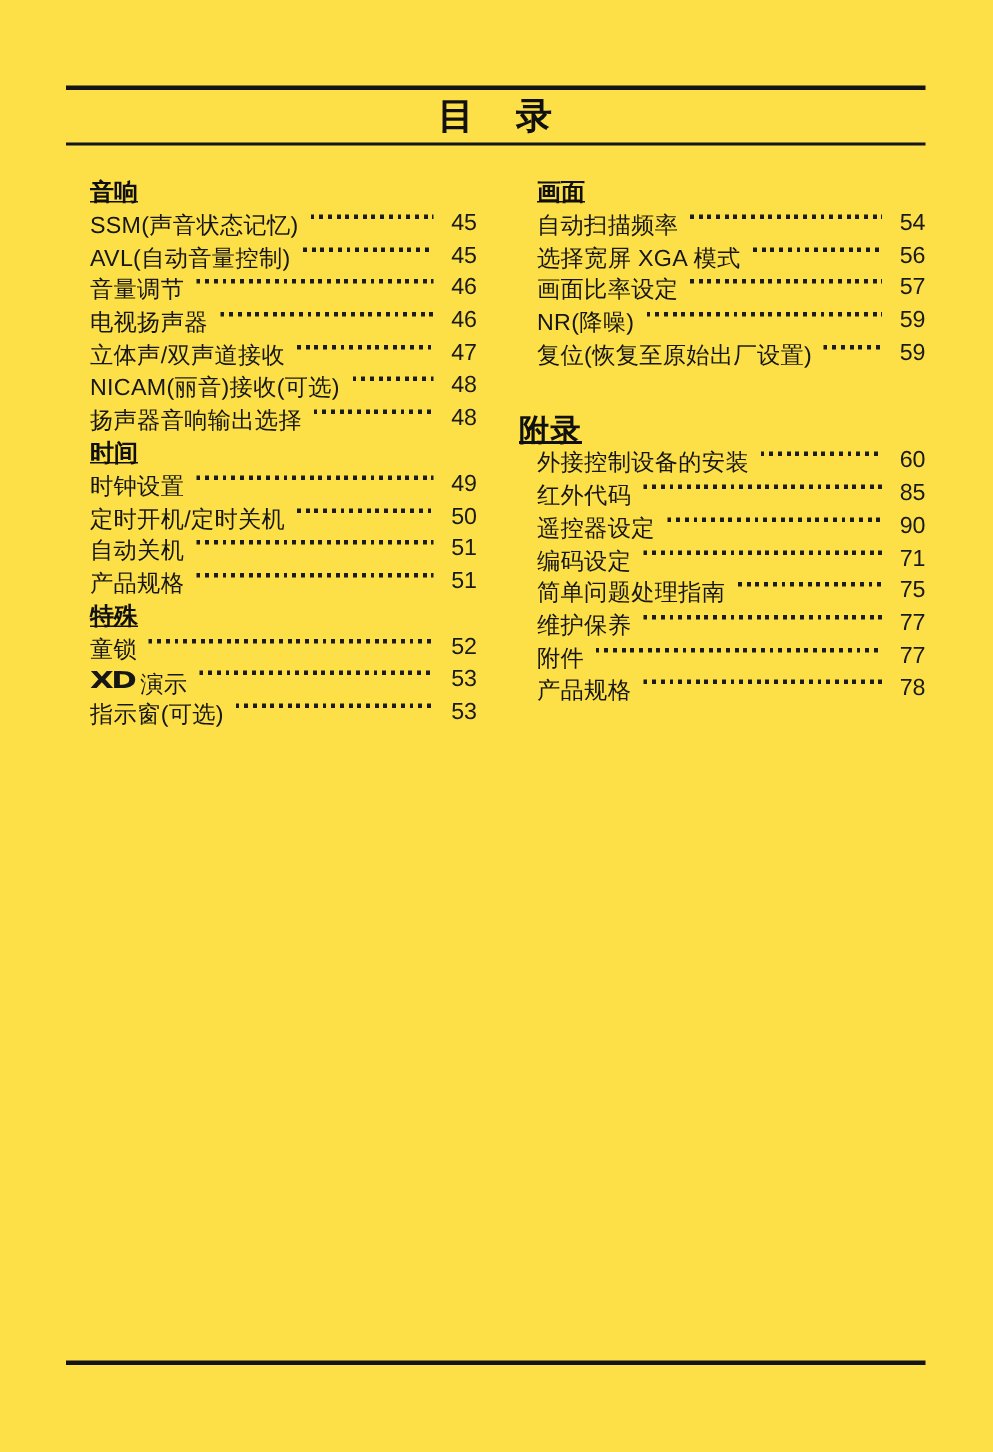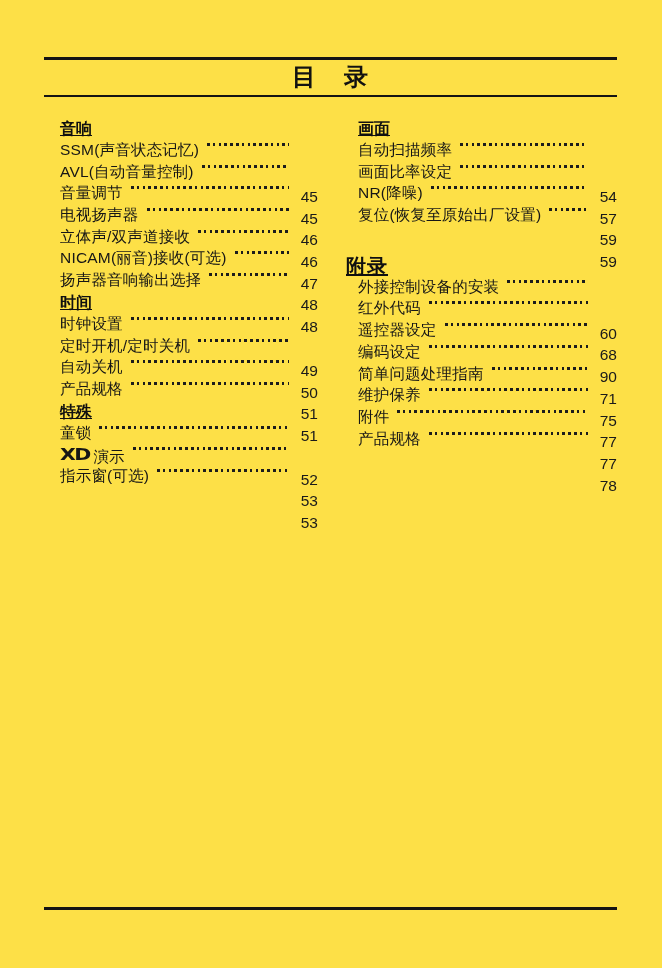--- a/index.html
+++ b/index.html
@@ -97,21 +97,20 @@
       #1c1c1c 0px, #1c1c1c 2.6px,
       transparent 2.6px, transparent 5.8px
     );
   }
   .entry .pagenum {
     flex: 0 0 auto;
     width: 22px;
     text-align: right;
     font-size: 15.5px;
     color: #1a1a1a;
-    margin-top: 48px;
   }
   .xd-logo {
     display: inline-block;
     font-family: "DejaVu Sans", sans-serif;
     font-weight: 900;
     font-size: 19px;
     letter-spacing: -1.5px;
     transform: scaleY(0.82) scaleX(1.08);
     transform-origin: left center;
     margin-right: 6px;
@@ -204,20 +203,25 @@
         </div>
       </div>
     <div class="col col-right" id="col-right">
         <div class="sec-heading">画面</div>
         <div class="entry">
           <span class="label">自动扫描频率</span>
           <span class="leader"></span>
           <span class="pagenum">54</span>
         </div>
         <div class="entry">
+          <span class="label">选择宽屏 XGA 模式</span>
+          <span class="leader"></span>
+          <span class="pagenum">56</span>
+        </div>
+        <div class="entry">
           <span class="label">画面比率设定</span>
           <span class="leader"></span>
           <span class="pagenum">57</span>
         </div>
         <div class="entry">
           <span class="label">NR(降噪)</span>
           <span class="leader"></span>
           <span class="pagenum">59</span>
         </div>
         <div class="entry">
@@ -227,21 +231,21 @@
         </div>
         <div class="sec-heading large">附录</div>
         <div class="entry">
           <span class="label">外接控制设备的安装</span>
           <span class="leader"></span>
           <span class="pagenum">60</span>
         </div>
         <div class="entry">
           <span class="label">红外代码</span>
           <span class="leader"></span>
-          <span class="pagenum">68</span>
+          <span class="pagenum">85</span>
         </div>
         <div class="entry">
           <span class="label">遥控器设定</span>
           <span class="leader"></span>
           <span class="pagenum">90</span>
         </div>
         <div class="entry">
           <span class="label">编码设定</span>
           <span class="leader"></span>
           <span class="pagenum">71</span>

